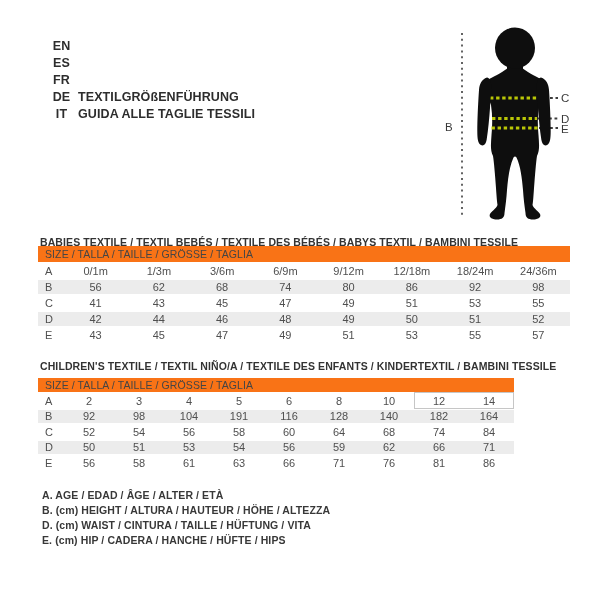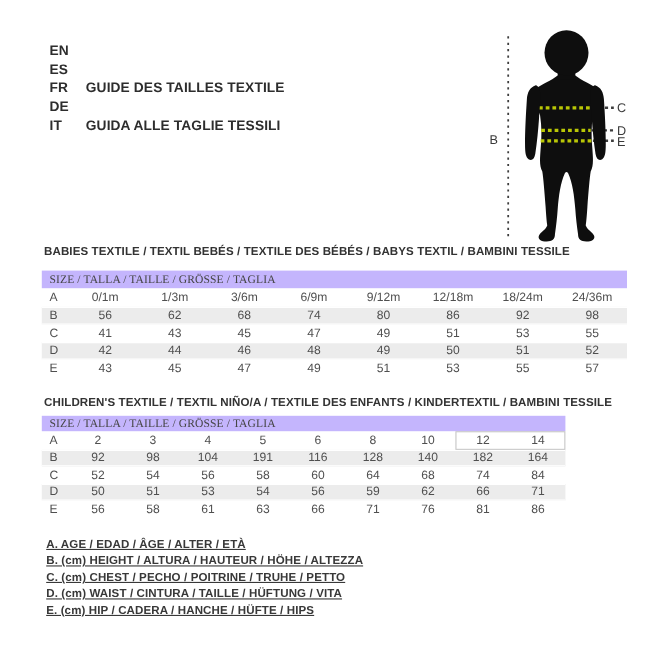--- a/index.html
+++ b/index.html
@@ -3,74 +3,74 @@
 <meta charset="utf-8">
 <style>
   html,body { margin:0; padding:0; background:#ffffff; }
   .page {
     position:relative; width:600px; height:600px; background:#ffffff; overflow:hidden;
     font-family:"Liberation Sans", sans-serif; color:#333;
     -webkit-font-smoothing:antialiased;
   }
 
   
-  .lang-block { position:absolute; top:37px; left:45px; }
+  .lang-block { position:absolute; top:37px; left:45px;text-align:center; }
   .lang-row { display:flex; height:17px; align-items:center;
               font-size:12.5px; font-weight:bold; color:#2d2d2d; letter-spacing:0.1px; }
   .lang-code { width:33px; }
 
   
   .figure { position:absolute; left:440px; top:10px; }
   .figure text { font-family:"Liberation Sans", sans-serif; font-size:11.5px; fill:#3a3a3a; }
 
   
   .table-title { position:absolute; left:40px; font-size:10.5px; font-weight:bold;
                  color:#333; letter-spacing:0.1px; white-space:nowrap; }
-  .header-bar { position:absolute; left:38px; background:#c4b5fd; color:#454545;
+  .header-bar { position:absolute; left:38px; background:#f97316; color:#454545;
                 font-size:10.5px; display:flex; align-items:center; padding-left:7px;
-                box-sizing:border-box; letter-spacing:0.1px;font-family:Liberation Serif, serif; }
+                box-sizing:border-box; letter-spacing:0.1px; }
   .bar-babies   { top:246px; width:532px; height:16px; }
   .bar-children { top:378px; width:476px; height:14px; }
 
   .tbl { position:absolute; left:38px; }
   .tbl-babies   { top:263px; width:532px; }
   .tbl-children { top:393px; width:476px; }
   .row { display:flex; align-items:center; font-size:11px; color:#4f4f4f; }
   .tbl-babies .row   { height:16px; }
   .tbl-children .row { height:15.5px; }
   .row.shaded { background:#ececec; box-shadow: inset 0 1px 0 #ffffff, inset 0 -1px 0 #ffffff; }
   .row-label { width:26px; padding-left:7px; box-sizing:border-box; }
   .cell { flex:1; text-align:center; }
 
   .hl-box { position:absolute; left:414px; top:392px; width:100px; height:17px;
             border:1px solid #c6c6c6; box-sizing:border-box; pointer-events:none; }
 
   
   .legend { position:absolute; left:42px; top:488px; }
   .legend-line { font-size:10.5px; font-weight:bold; color:#383838;
-                 line-height:15px; letter-spacing:0.1px; white-space:nowrap;text-decoration:underline; }
+                 line-height:15px; letter-spacing:0.1px; white-space:nowrap; }
 </style>
 </head>
 <body>
 
 <div class="page">
 
   <div class="lang-block">
     <div class="lang-row">
       <span class="lang-code">EN</span>
     </div>
     <div class="lang-row">
       <span class="lang-code">ES</span>
     </div>
     <div class="lang-row">
       <span class="lang-code">FR</span>
-      <span>GUIDE DES TAILLES TEXTILE</span>
     </div>
     <div class="lang-row">
       <span class="lang-code">DE</span>
+      <span>TEXTILGRÖßENFÜHRUNG</span>
     </div>
     <div class="lang-row">
       <span class="lang-code">IT</span>
       <span>GUIDA ALLE TAGLIE TESSILI</span>
     </div>
   </div>
 
   <svg class="figure" width="160" height="220" viewBox="0 0 160 220">
 
     <path d="M 68 58
@@ -131,21 +131,21 @@
              C 97 70.5 98.5 68.2 101 67.5 Z" fill="#0e0e0e"></path>
 
     <line x1="22" y1="23" x2="22" y2="205" stroke-width="1.6" stroke-dasharray="2 3.8" stroke="#3d3d3d"></line>
 
     <text x="5" y="121">B</text>
     <text x="121" y="92">C</text>
     <text x="121" y="113">D</text>
     <text x="121" y="122.5">E</text>
   </svg>
 
-  <div class="table-title" style="top:223px">BABIES TEXTILE / TEXTIL BEBÉS / TEXTILE DES BÉBÉS / BABYS TEXTIL  / BAMBINI TESSILE</div>
+  <div class="table-title" style="top:236px">BABIES TEXTILE / TEXTIL BEBÉS / TEXTILE DES BÉBÉS / BABYS TEXTIL  / BAMBINI TESSILE</div>
   <div class="header-bar bar-babies">SIZE / TALLA / TAILLE / GRÖSSE / TAGLIA</div>
   <div class="tbl tbl-babies">
     <div class="row">
       <span class="row-label">A</span>
       <span class="cell">0/1m</span>
       <span class="cell">1/3m</span>
       <span class="cell">3/6m</span>
       <span class="cell">6/9m</span>
       <span class="cell">9/12m</span>
       <span class="cell">12/18m</span>
@@ -260,18 +260,17 @@
       <span class="cell">71</span>
       <span class="cell">76</span>
       <span class="cell">81</span>
       <span class="cell">86</span>
     </div>
   </div>
 
   <div class="legend">
     <div class="legend-line">A. AGE / EDAD / ÂGE / ALTER / ETÀ</div>
     <div class="legend-line">B. (cm) HEIGHT / ALTURA / HAUTEUR / HÖHE / ALTEZZA</div>
-    <div class="legend-line">C. (cm) CHEST / PECHO / POITRINE / TRUHE / PETTO</div>
     <div class="legend-line">D. (cm) WAIST / CINTURA / TAILLE / HÜFTUNG / VITA</div>
     <div class="legend-line">E. (cm) HIP / CADERA / HANCHE / HÜFTE / HIPS</div>
   </div>
 
 </div>
 
 </body></html>

